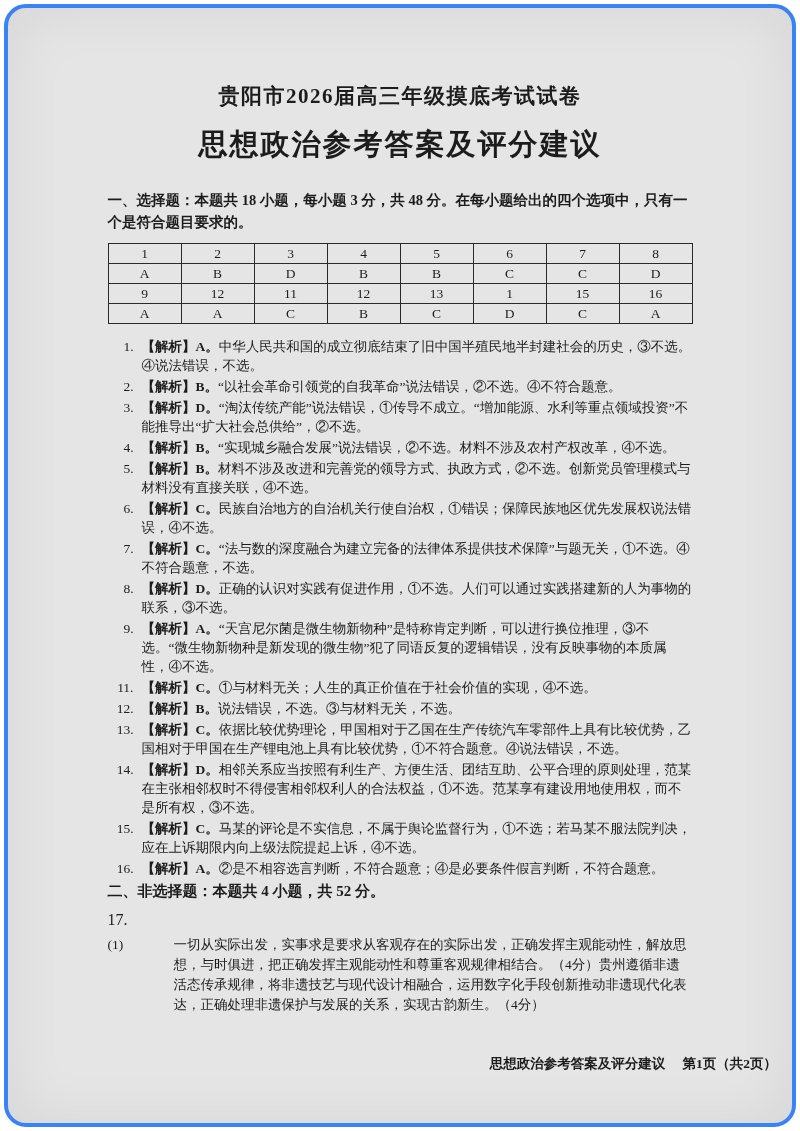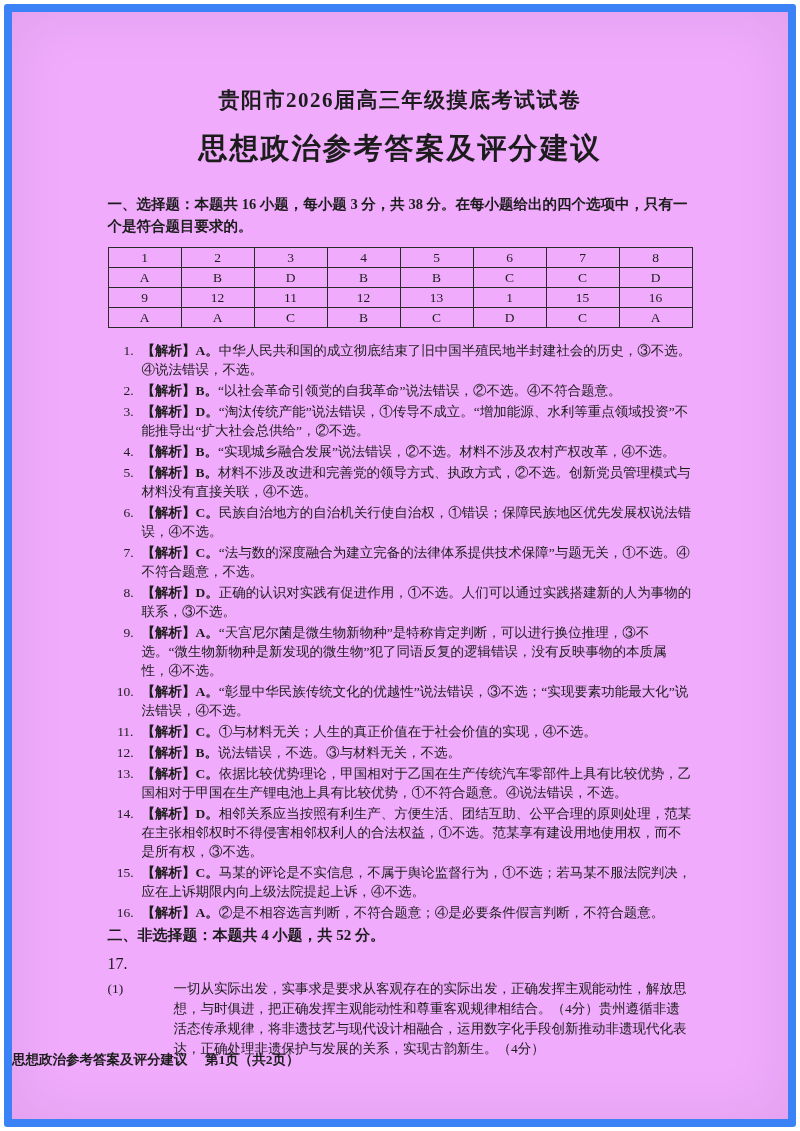--- a/index.html
+++ b/index.html
@@ -6,23 +6,23 @@
   html, body { width:800px; height:1131px; }
   body {
     background:#ffffff;
     font-family:"Liberation Serif","DejaVu Serif",serif;
     color:#1c1c1c;
     position:relative;
     overflow:hidden;
   }
   .scan-frame {
     position:absolute; inset:4px;
-    border:8px solid #3b82f6;
-    border-radius:3px;
-    background:#f0abfc;
+    border:4px solid #3b82f6;
+    border-radius:22px;
+    background:#e5e5e5;
     box-shadow: inset 0 0 60px rgba(0,0,0,0.07);
     overflow:hidden;
   }
   .content { width:585px; margin:0 auto; padding-top:74px; }
   .exam-title { text-align:center; font-size:21px; font-weight:bold; letter-spacing:1.5px; }
   .doc-title  { text-align:center; font-size:29px; font-weight:bold; letter-spacing:2px; margin-top:15px; }
   .section-header { font-weight:bold; font-size:14.5px; line-height:1.5; }
   .s1 { margin-top:25px; }
   .answer-table { width:100%; border-collapse:collapse; margin-top:9px; table-layout:fixed; }
   .answer-table td {
@@ -37,34 +37,34 @@
   .exp-num  { flex:none; width:26px; text-align:right; margin-right:8px; }
   .exp-text { flex:1; }
   .exp-label{ font-weight:bold; }
   .s2 { font-size:15px; }
   .q17-label { font-size:16px; margin-top:9px; }
   .q17-item { display:flex; font-size:13.5px; line-height:20px; margin-top:6px; }
   .q17-num  { flex:none; width:30px; }
   .q17-text { flex:1;margin-left:36px; }
   .footer {
     position:absolute; left:0; right:15px; bottom:50px;
-    text-align:left; font-weight:bold; font-size:13.5px;
+    text-align:right; font-weight:bold; font-size:13.5px;
   }
   .footer-page { margin-left:14px; }
 </style>
 </head>
 <body>
 
 <div class="scan-frame">
   <div class="content">
 
     <h1 class="exam-title">贵阳市2026届高三年级摸底考试试卷</h1>
     <h2 class="doc-title">思想政治参考答案及评分建议</h2>
 
-    <p class="section-header s1">一、选择题：本题共 16 小题，每小题 3 分，共 38 分。在每小题给出的四个选项中，只有一个是符合题目要求的。</p>
+    <p class="section-header s1">一、选择题：本题共 18 小题，每小题 3 分，共 48 分。在每小题给出的四个选项中，只有一个是符合题目要求的。</p>
 
     <table class="answer-table">
       <tbody id="answer-tbody">
           <tr>
             <td>1</td>
             <td>2</td>
             <td>3</td>
             <td>4</td>
             <td>5</td>
             <td>6</td>
@@ -135,24 +135,20 @@
         </div>
         <div class="exp-item">
           <span class="exp-num">8.</span>
           <span class="exp-text"><span class="exp-label">【解析】D。</span>正确的认识对实践有促进作用，①不选。人们可以通过实践搭建新的人为事物的联系，③不选。</span>
         </div>
         <div class="exp-item">
           <span class="exp-num">9.</span>
           <span class="exp-text"><span class="exp-label">【解析】A。</span>“天宫尼尔菌是微生物新物种”是特称肯定判断，可以进行换位推理，③不选。“微生物新物种是新发现的微生物”犯了同语反复的逻辑错误，没有反映事物的本质属性，④不选。</span>
         </div>
         <div class="exp-item">
-          <span class="exp-num">10.</span>
-          <span class="exp-text"><span class="exp-label">【解析】A。</span>“彰显中华民族传统文化的优越性”说法错误，③不选；“实现要素功能最大化”说法错误，④不选。</span>
-        </div>
-        <div class="exp-item">
           <span class="exp-num">11.</span>
           <span class="exp-text"><span class="exp-label">【解析】C。</span>①与材料无关；人生的真正价值在于社会价值的实现，④不选。</span>
         </div>
         <div class="exp-item">
           <span class="exp-num">12.</span>
           <span class="exp-text"><span class="exp-label">【解析】B。</span>说法错误，不选。③与材料无关，不选。</span>
         </div>
         <div class="exp-item">
           <span class="exp-num">13.</span>
           <span class="exp-text"><span class="exp-label">【解析】C。</span>依据比较优势理论，甲国相对于乙国在生产传统汽车零部件上具有比较优势，乙国相对于甲国在生产锂电池上具有比较优势，①不符合题意。④说法错误，不选。</span>

